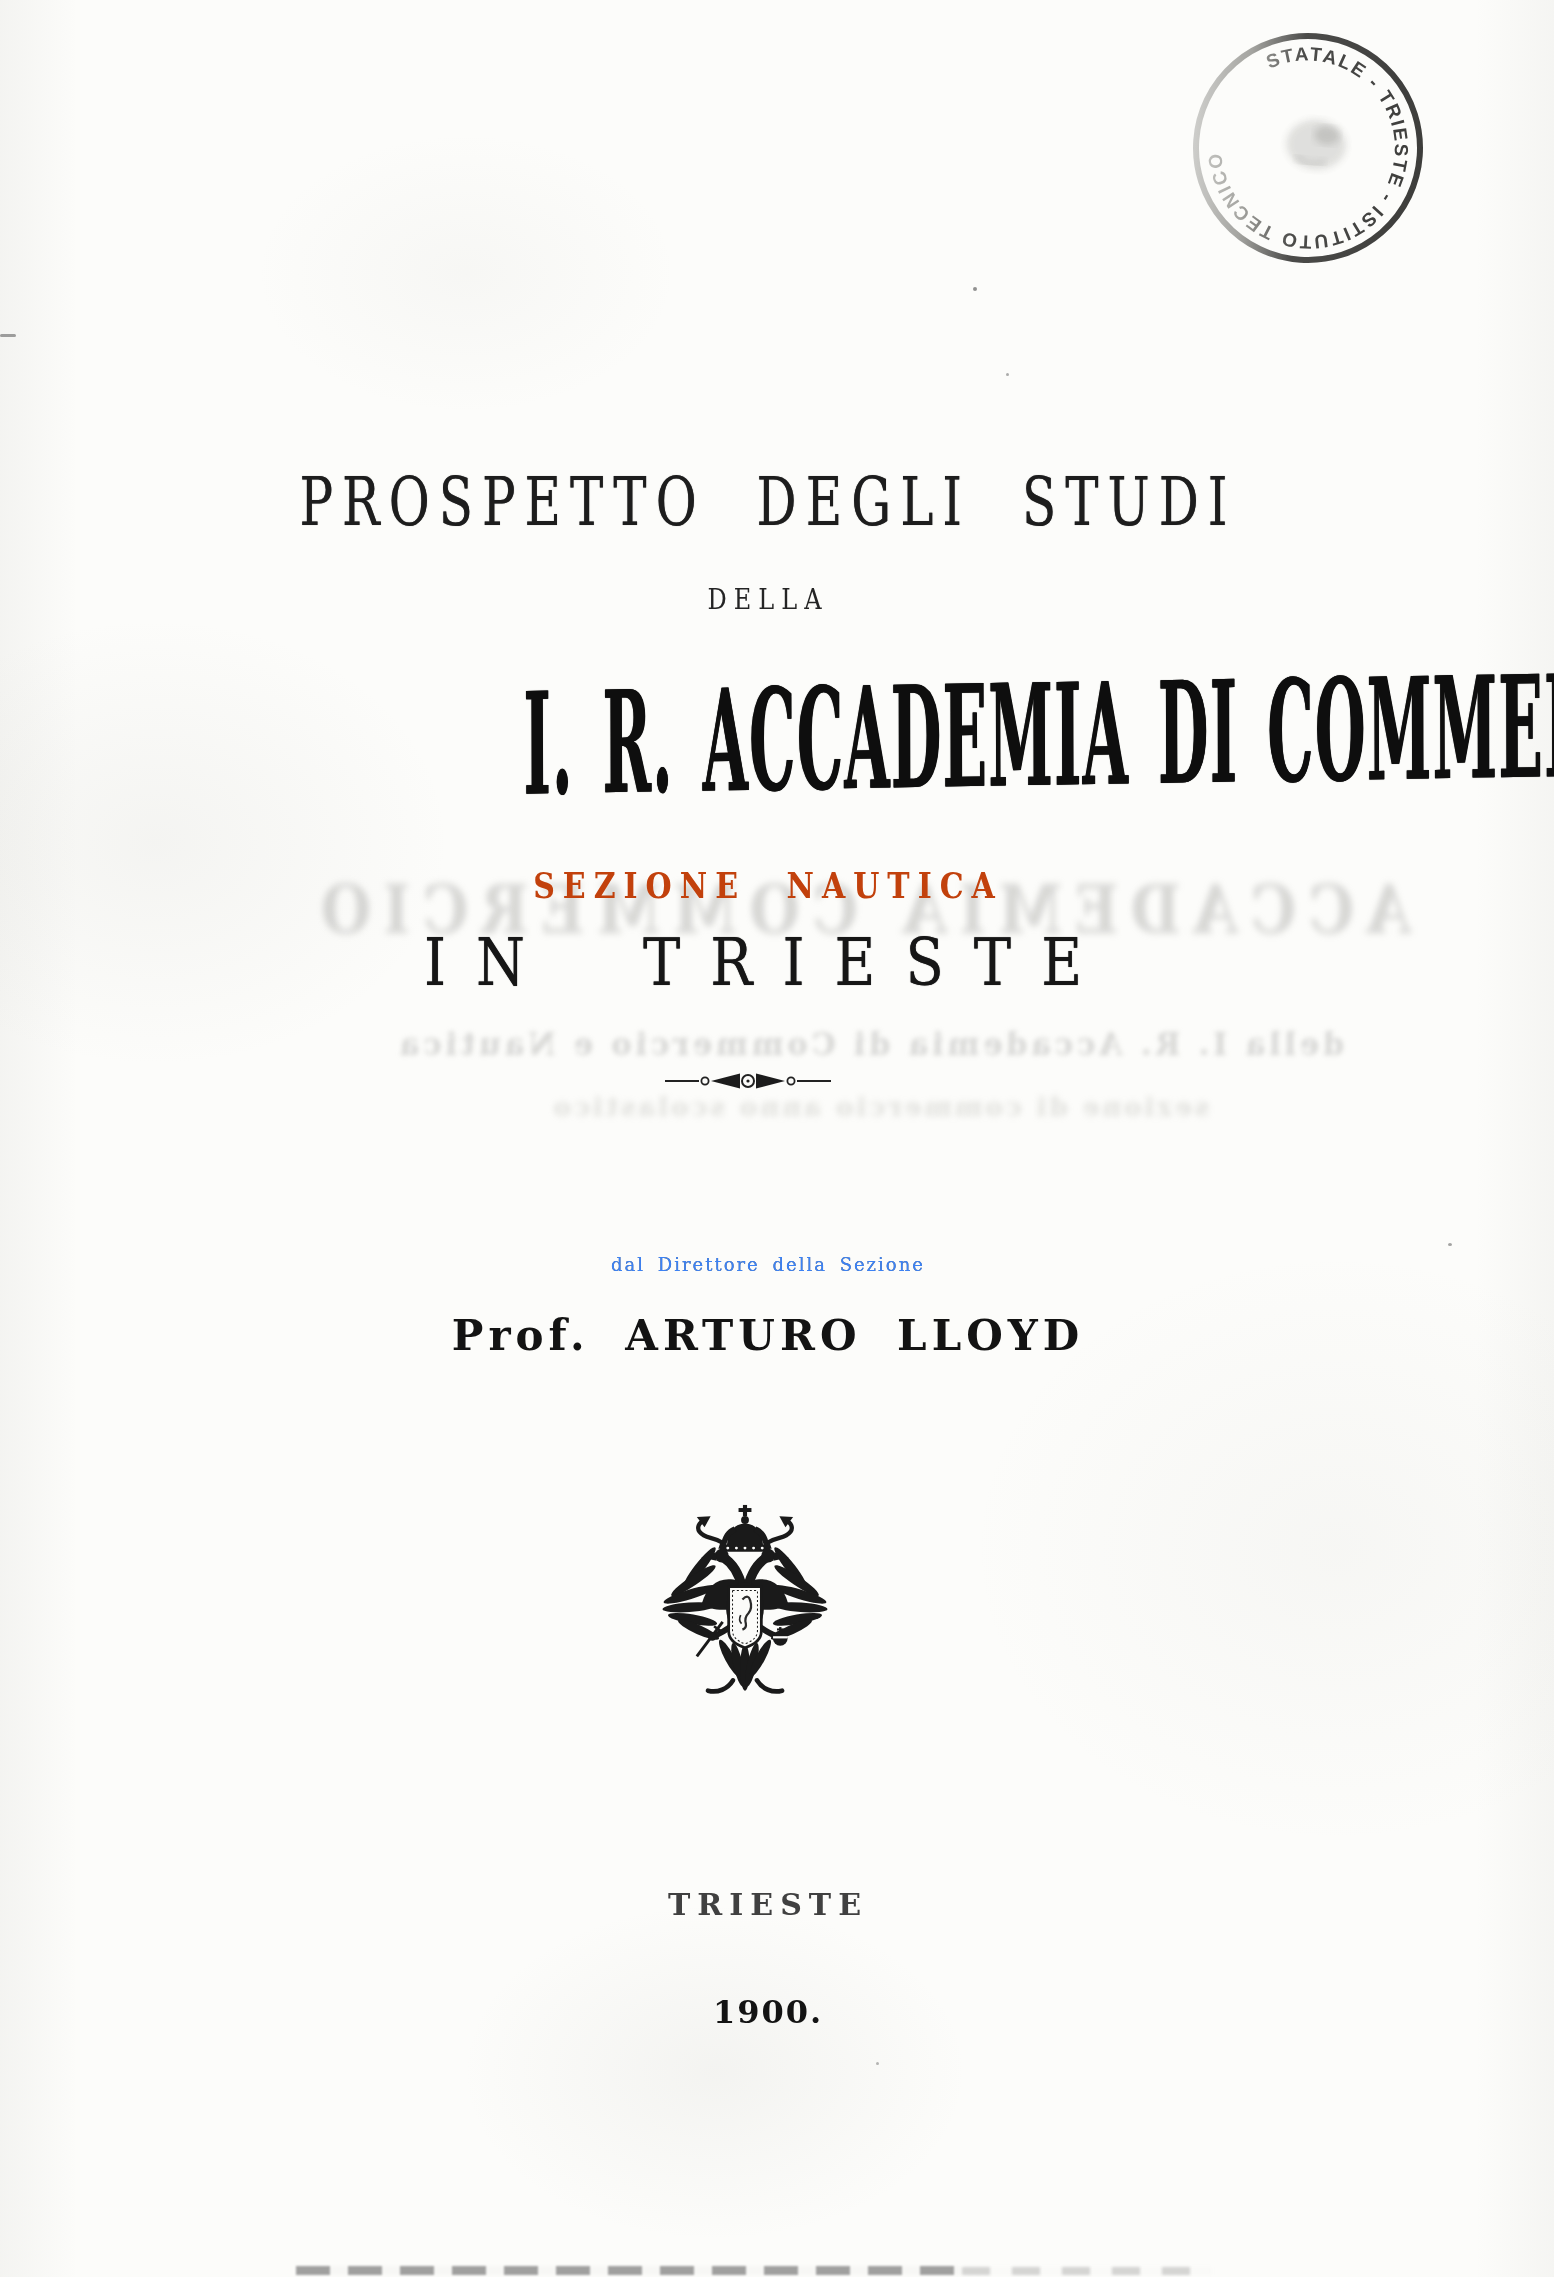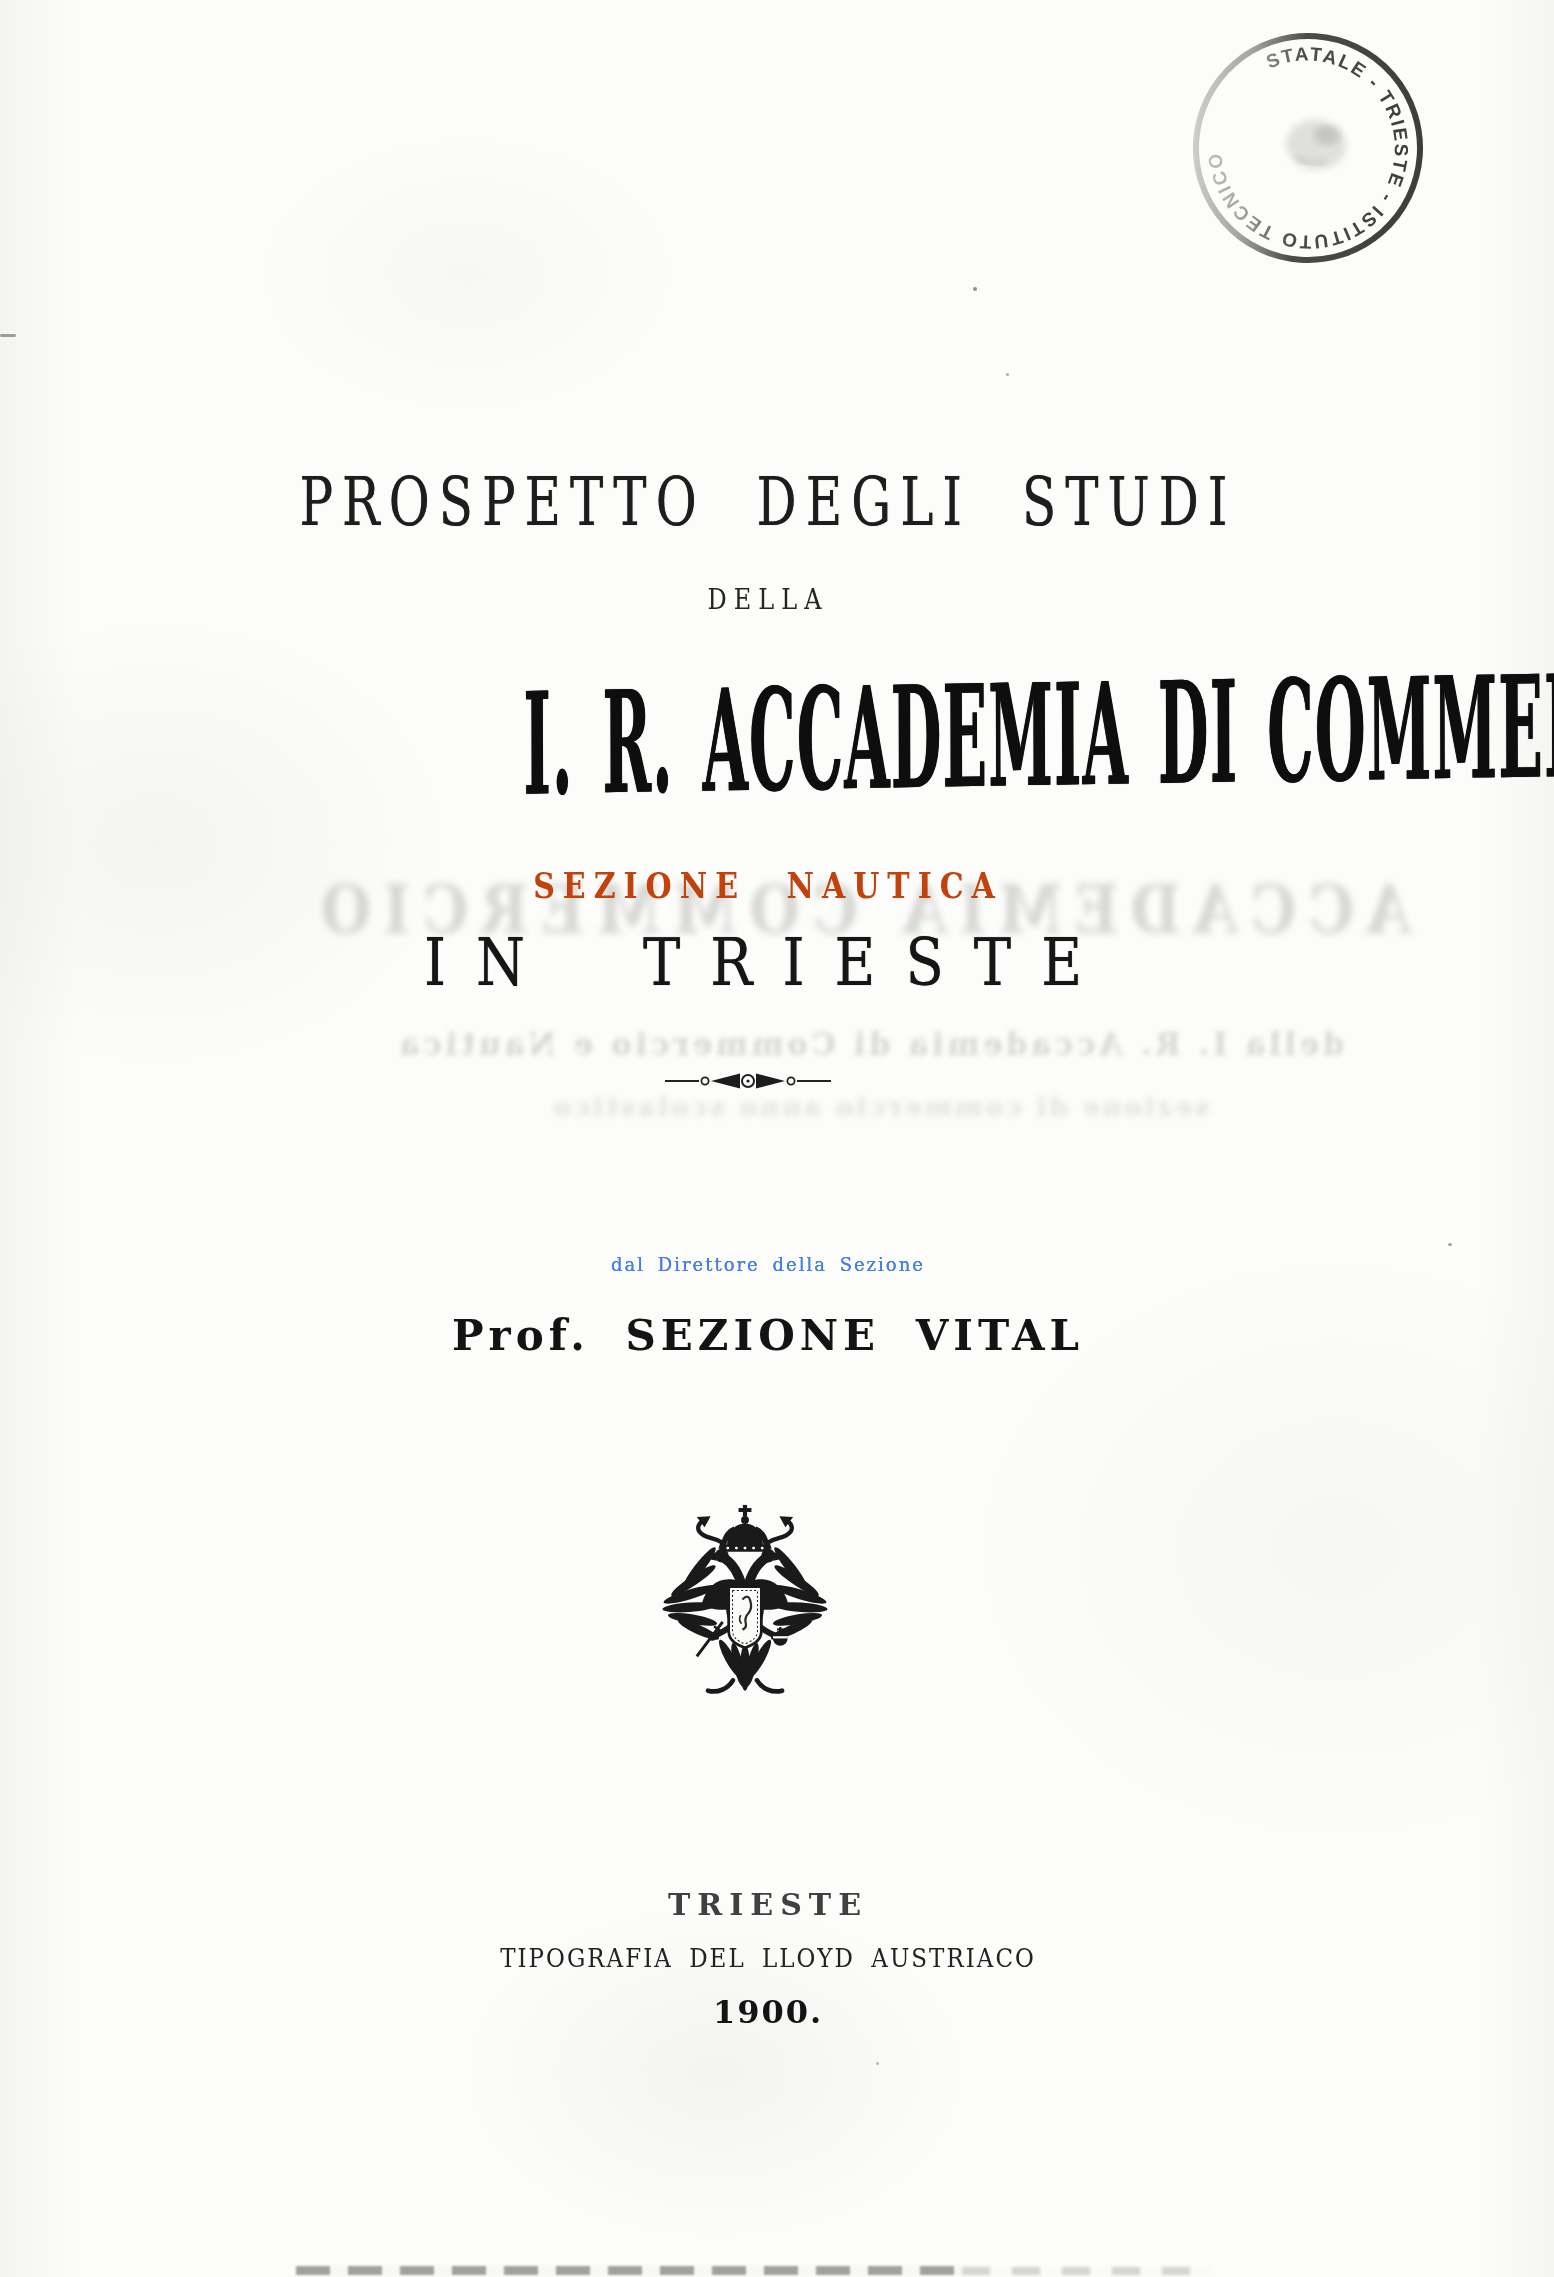--- a/index.html
+++ b/index.html
@@ -159,21 +159,21 @@
       </g>
     </svg>
   </div>
 
 
   <div class="line byline">
     <span>dal Direttore della Sezione</span>
   </div>
 
   <div class="line director-line">
-    <span>Prof. SEZIONE VITAL</span>
+    <span>Prof. ARTURO LLOYD</span>
   </div>
 
   <div class="eagle-wrap">
     <svg viewBox="0 0 200 235">
       <g fill="#1a1a1a">
 
         <rect x="97.6" y="0" width="4.8" height="13"></rect>
         <rect x="92.5" y="3.6" width="15" height="4.6"></rect>
         <circle cx="100" cy="17.5" r="4.6"></circle>
 
@@ -241,23 +241,20 @@
         <path d="M97,110 q7,-7 9,1 q3,9 -2,15 q-5,5 -3,12 q1,5 -4,7" fill="none" stroke="#2a2a2a" stroke-width="2.6"></path>
         <path d="M95,128 q-3,6 1,10" fill="none" stroke="#2a2a2a" stroke-width="2"></path>
       </g>
     </svg>
   </div>
 
   <div class="line imprint-city">
     <span>TRIESTE</span>
   </div>
 
-  <div class="line imprint-pub">
-    <span class="stretch">TIPOGRAFIA DEL LLOYD AUSTRIACO</span>
-  </div>
 
   <div class="line imprint-year">
     <span>1900.</span>
   </div>
 
 </div>
 
 <div class="bottom-band-1"></div>
 <div class="bottom-band-2"></div>
 <div class="speck speck-a"></div>

